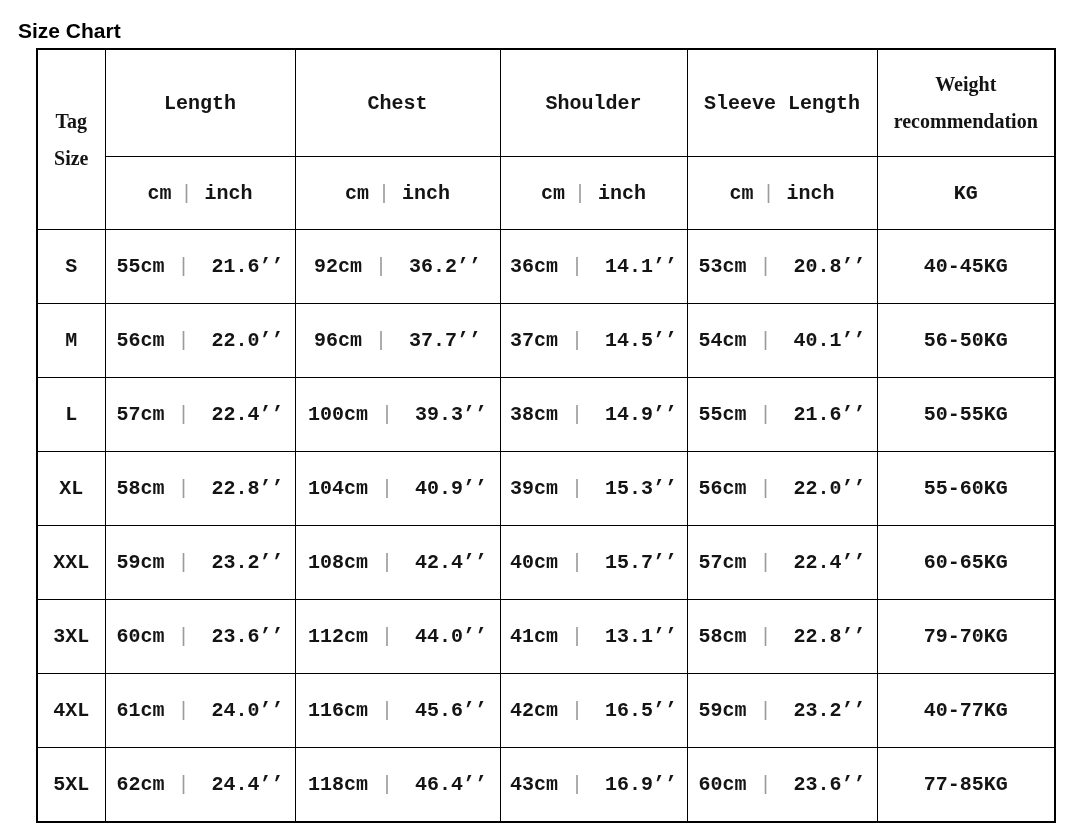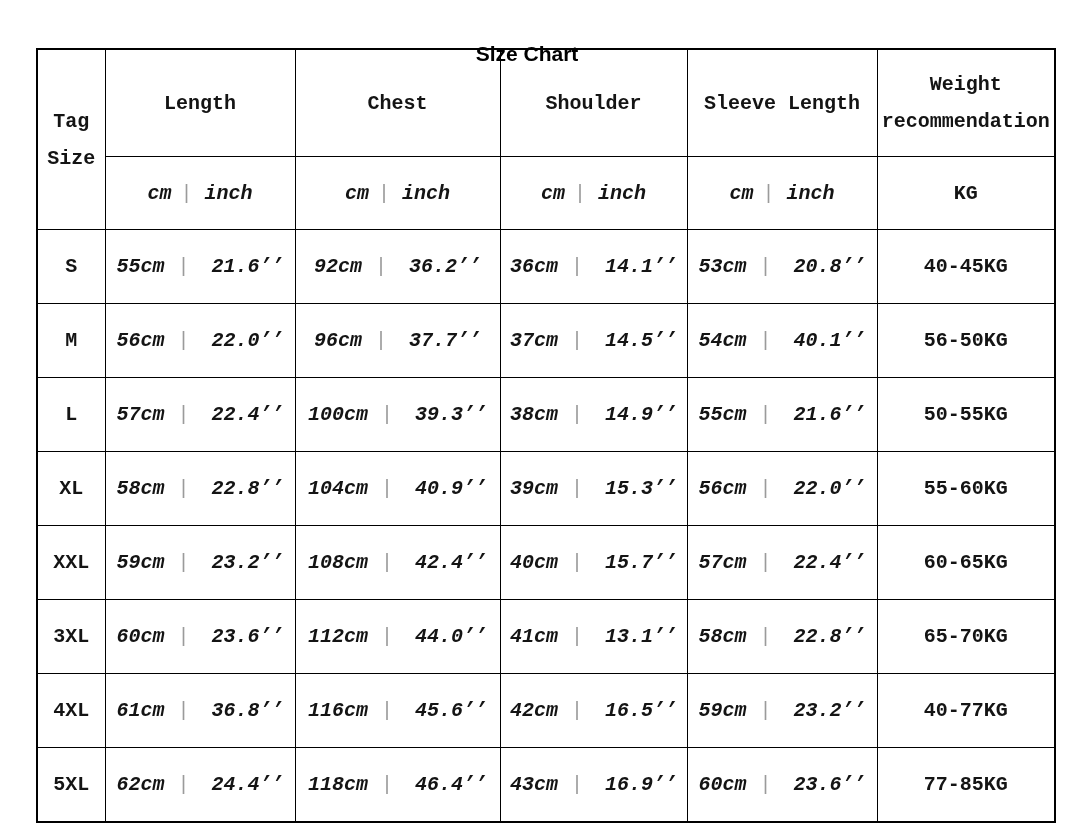--- a/index.html
+++ b/index.html
@@ -12,27 +12,25 @@
     height: 831px;
     position: relative;
     font-family: "Liberation Mono", "DejaVu Sans Mono", monospace;
     color: #141414;
   }
   .page-title {
     position: absolute;
     top: 19px;
     left: 18px;            
     width: 1018px;
-    text-align: center;
     font-family: "Liberation Sans", "DejaVu Sans", sans-serif;
     font-weight: bold;
     font-size: 21px;
     color: #000000;
     letter-spacing: 0px;
-    margin-top: 23px;
   }
   table.size-table {
     position: absolute;
     left: 36px;
     top: 48px;
     width: 1018px;
     height: 766px;
     border-collapse: collapse;
     table-layout: fixed;
     border: 2px solid #000000;
@@ -43,28 +41,27 @@
     vertical-align: middle;
     font-size: 20px;
     font-weight: bold;
     padding: 0;
     overflow: hidden;
   }
   tr.group-row td   { height: 106px; }
   tr.unit-row td    { height: 72px; }
   tr.data-row td    { height: 73px; }
 
-  .two-line .line { line-height: 37px; }
+  .two-line .line { line-height: 37px; font-family: Liberation Serif, serif; }
 
   .meas {
     display: flex;
     align-items: center;
     justify-content: center;
     white-space: nowrap;
-    font-style: italic;
   }
   .sep {
     color: #9b9b9b;
     font-weight: normal;
   }
   .data-row .sep { margin: 0 22px 0 13px; }
   .unit-row .sep { margin: 0 12px 0 9px; }
 </style>
 </head>
 <body>
@@ -317,30 +314,30 @@
         <span>13.1’’</span>
       </div>
     </td>
     <td>
       <div class="meas">
         <span>58cm</span>
         <span class="sep">|</span>
         <span>22.8’’</span>
       </div>
     </td>
-    <td>65-70KG</td>
+    <td>79-70KG</td>
   </tr>
 
   <tr class="data-row">
     <td>4XL</td>
     <td>
       <div class="meas">
         <span>61cm</span>
         <span class="sep">|</span>
-        <span>36.8’’</span>
+        <span>24.0’’</span>
       </div>
     </td>
     <td>
       <div class="meas">
         <span>116cm</span>
         <span class="sep">|</span>
         <span>45.6’’</span>
       </div>
     </td>
     <td>

